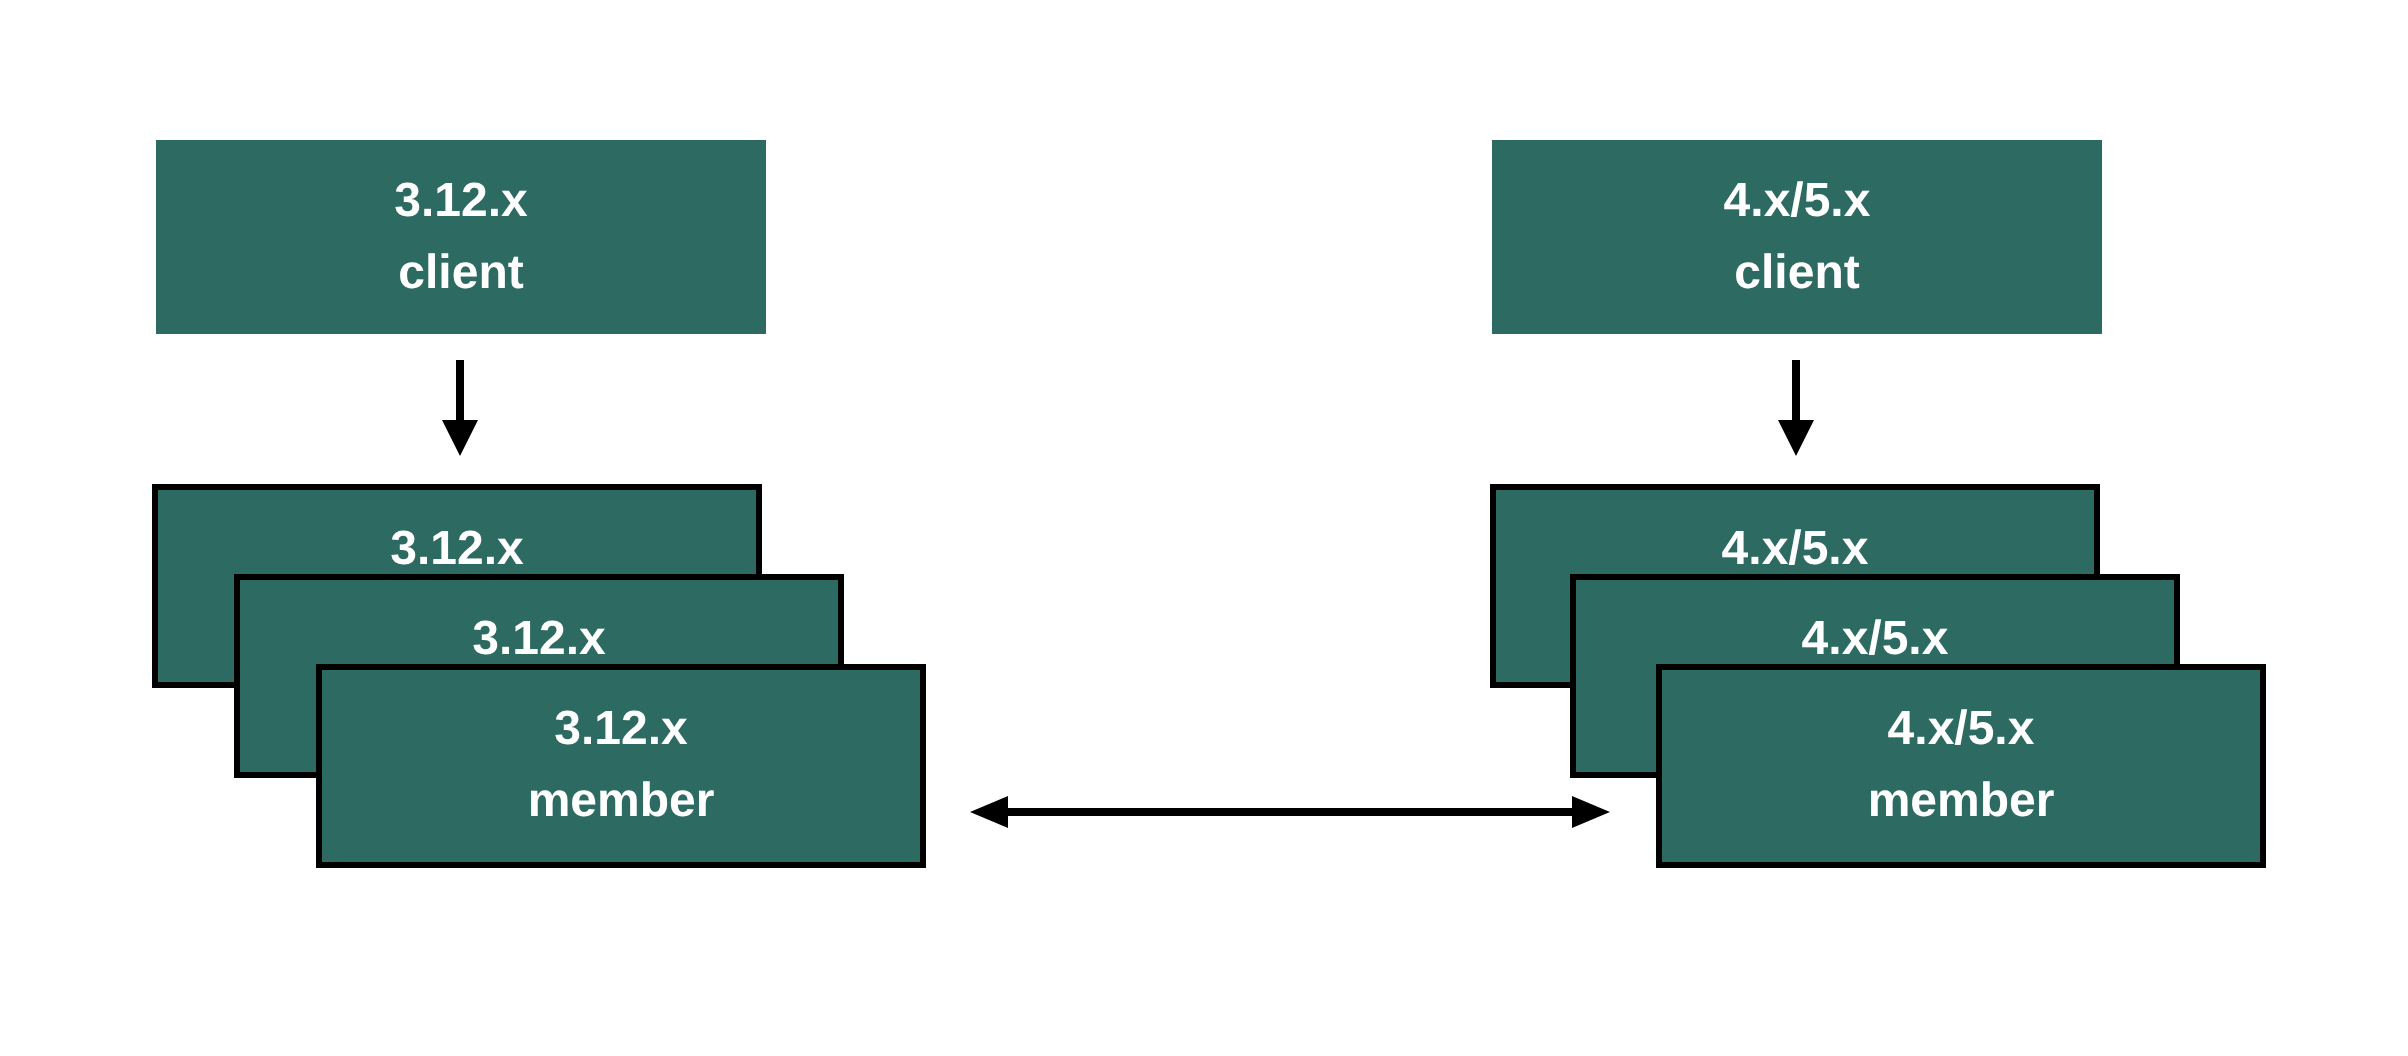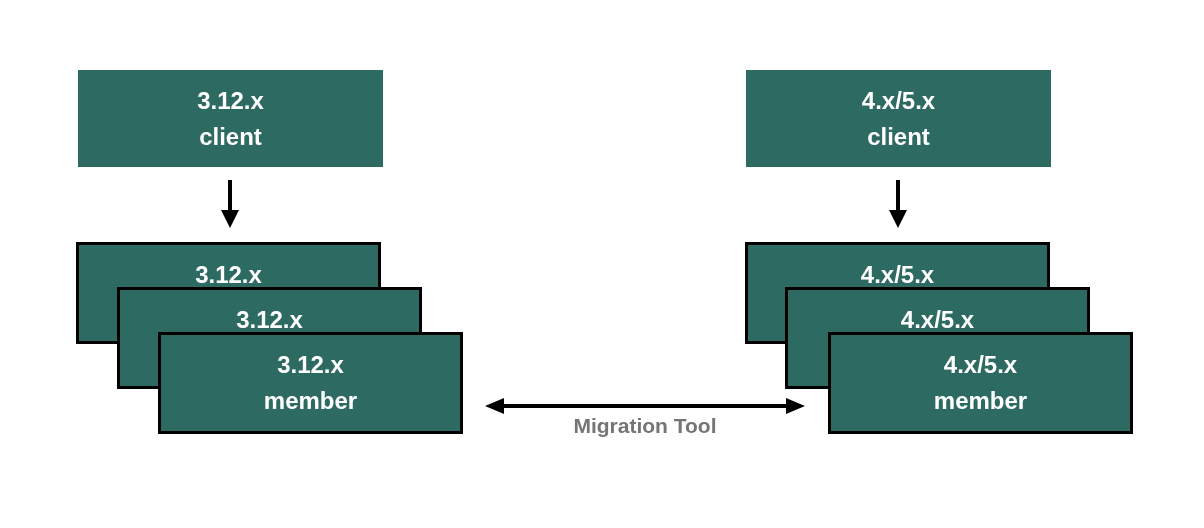--- a/index.html
+++ b/index.html
@@ -120,15 +120,14 @@
     <div class="line">4.x/5.x</div>
     <div class="line">member</div>
   </div>
 
   <svg class="arrow h-arrow" width="324" height="24">
     <line class="arrow-line" x1="17" y1="12" x2="307" y2="12"></line>
     <polygon class="arrow-head" points="2,12 21,4 21,20"></polygon>
     <polygon class="arrow-head" points="322,12 303,4 303,20"></polygon>
   </svg>
 
-  <div class="migration-label">Migration Tool</div>
 
 </div>
 
 </body></html>

